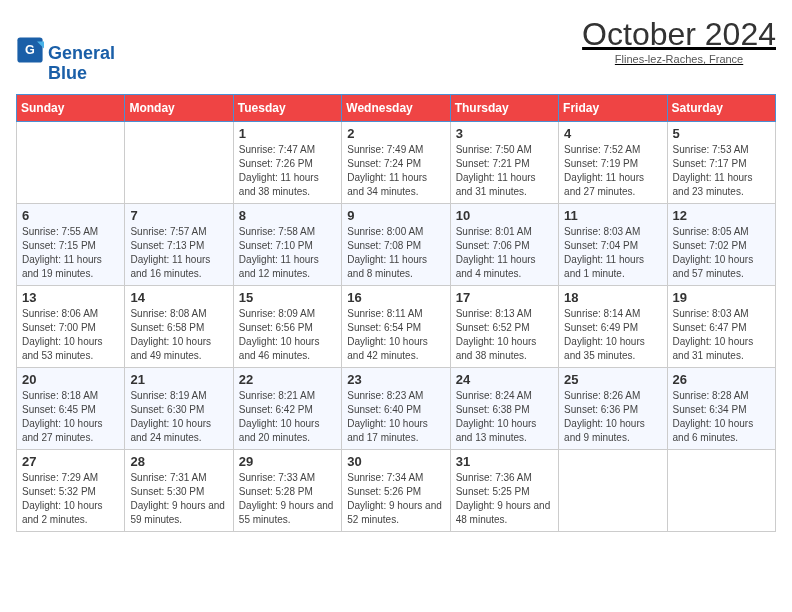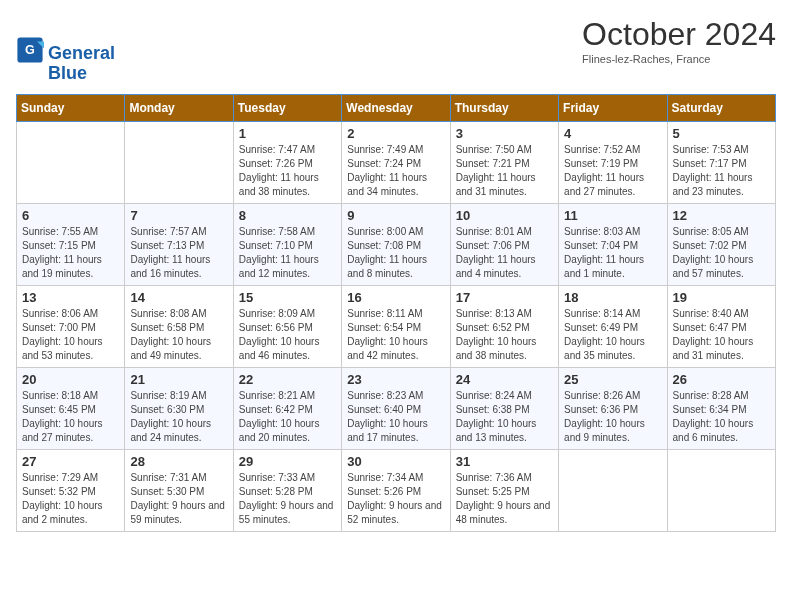--- a/index.html
+++ b/index.html
@@ -29,38 +29,39 @@
       margin-top: 28px;
     }
     .logo-text span {
       color: #1a5fa8;
     }
     .logo-icon {
       width: 28px;
       height: 28px;
     }
     .title-area {
-      text-align: left;
+      text-align: center;
+      text-decoration: underline;
     }
     .month-title {
       font-size: 32px;
       font-weight: 300;
       color: #333;
     }
     .subtitle {
       font-size: 11px;
       color: #555;
     }
     table {
       width: 100%;
       border-collapse: collapse;
       font-size: 11px;
     }
     thead tr th {
-      background-color: #a16207;
+      background-color: #ef4444;
       color: #fff;
       padding: 6px 4px;
       text-align: left;
       font-size: 12px;
       font-weight: bold;
       border: 1px solid #4a8fd4;
     }
     tbody tr td {
       border: 1px solid #ccc;
       padding: 4px 5px;
@@ -235,21 +236,21 @@
 Daylight: 10 hours and 38 minutes.</div>
         </td>
         <td>
           <span class="day-num">18</span>
           <div class="day-info">Sunrise: 8:14 AM
 Sunset: 6:49 PM
 Daylight: 10 hours and 35 minutes.</div>
         </td>
         <td>
           <span class="day-num">19</span>
-          <div class="day-info">Sunrise: 8:40 AM
+          <div class="day-info">Sunrise: 8:03 AM
 Sunset: 6:47 PM
 Daylight: 10 hours and 31 minutes.</div>
         </td>
       </tr>
       <tr>
         <td>
           <span class="day-num">20</span>
           <div class="day-info">Sunrise: 8:18 AM
 Sunset: 6:45 PM
 Daylight: 10 hours and 27 minutes.</div>

